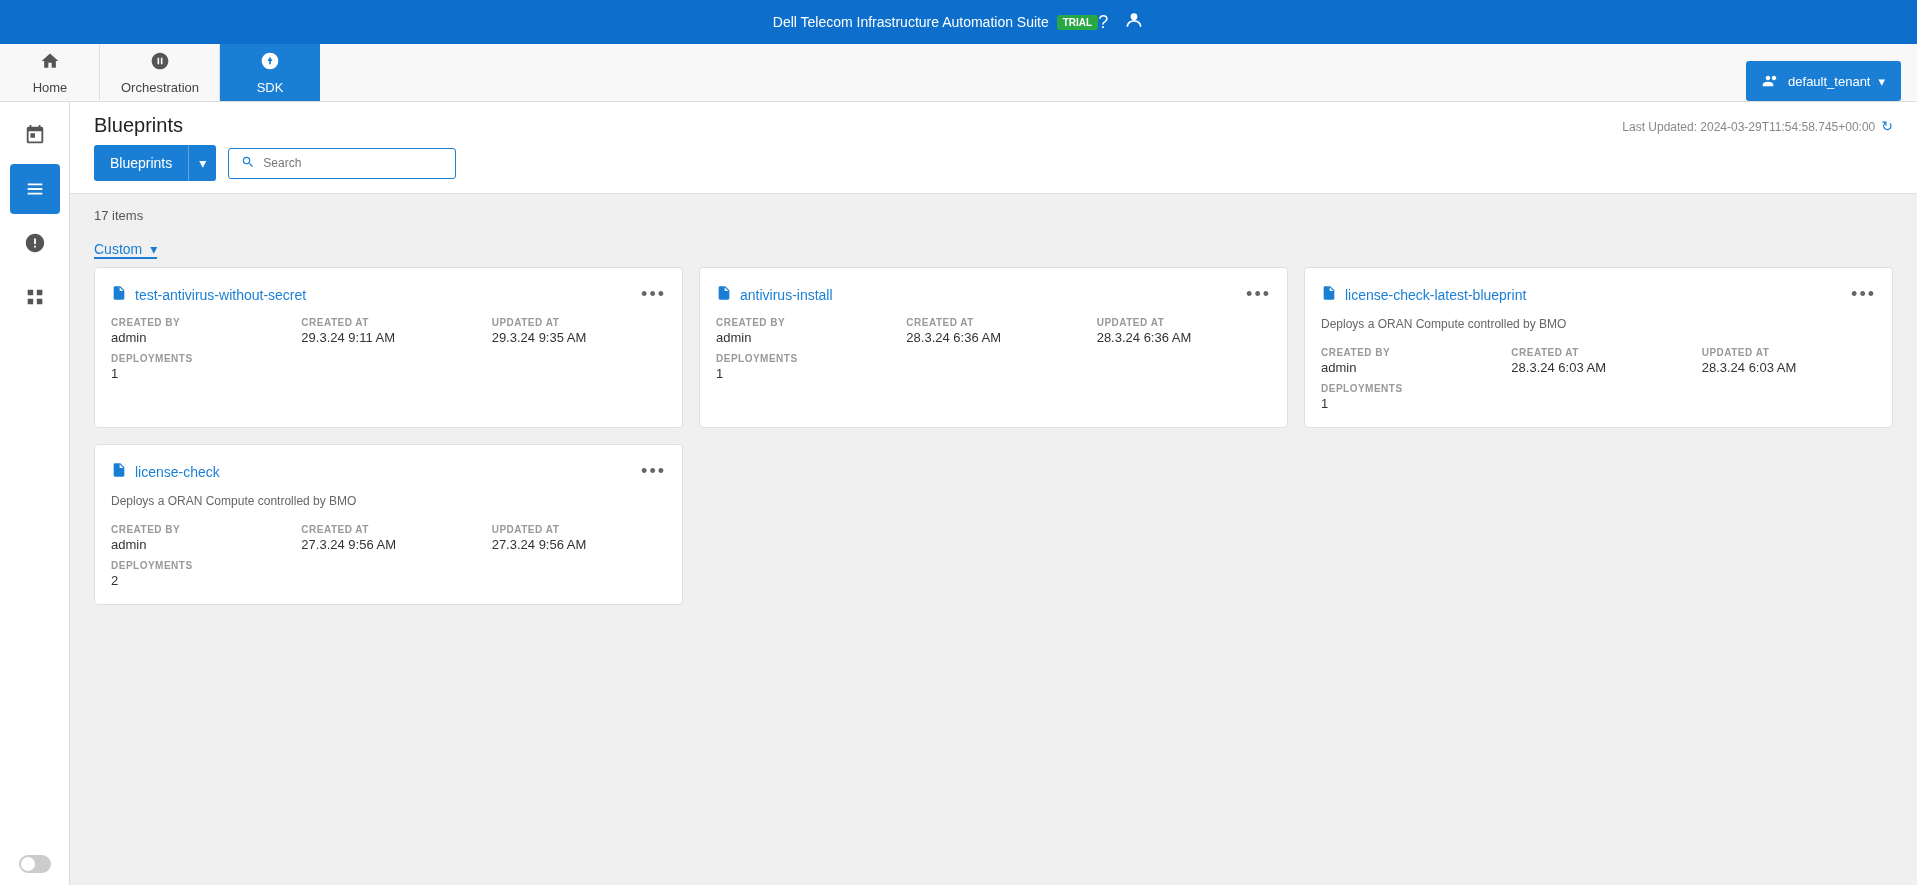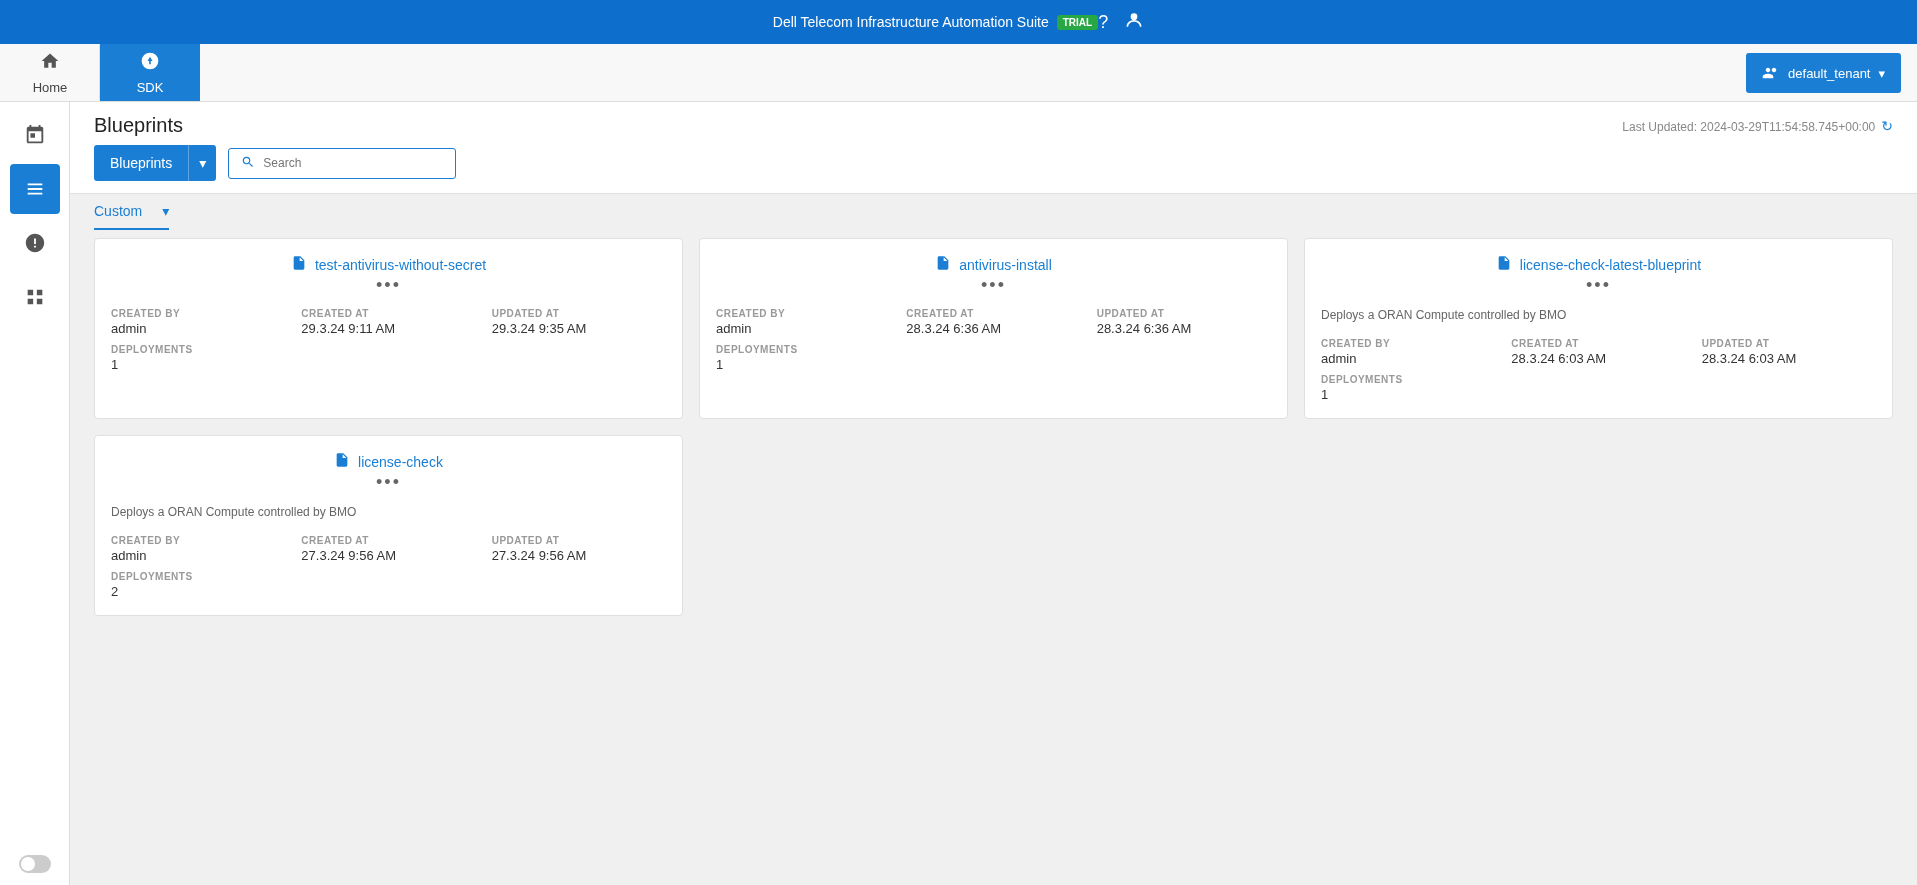--- a/index.html
+++ b/index.html
@@ -64,21 +64,20 @@
       display: flex;
       align-items: center;
       gap: 8px;
       background: #1a7fd4;
       color: #fff;
       border: none;
       padding: 8px 16px;
       cursor: pointer;
       font-size: 13px;
       height: 40px;
-      margin-bottom: 8px;
       margin-right: 16px;
       border-radius: 3px;
     }
 
     
     .main-layout { display: flex; height: calc(885px - 44px - 58px); }
 
     
     .sidebar {
       width: 70px;
@@ -188,27 +187,27 @@
     .items-count { font-size: 13px; color: #555; }
 
     
     .filter-bar {
       padding: 8px 24px;
       background: #f0f0f0;
     }
     .custom-filter {
       display: inline-flex;
       align-items: center;
-      gap: 20px;
+      gap: 8px;
       color: #1a7fd4;
       font-size: 14px;
       font-weight: 500;
       cursor: pointer;
       border-bottom: 2px solid #1a7fd4;
-      padding-bottom: 9px;
+      padding-bottom: 0;
     }
 
     
     .cards-container {
       padding: 0 24px 24px 24px;
       background: #f0f0f0;
     }
     .cards-row {
       display: grid;
       grid-template-columns: repeat(3, 1fr);
@@ -222,21 +221,20 @@
       border: 1px solid #e0e0e0;
       padding: 16px;
       position: relative;
       min-height: 160px;
     }
     .card-header {
       display: flex;
       align-items: center;
       justify-content: space-between;
       margin-bottom: 12px;
-      flex-direction: column;
     }
     .card-title {
       display: flex;
       align-items: center;
       gap: 8px;
       color: #1a7fd4;
       font-size: 14px;
       font-weight: 500;
       cursor: pointer;
     }
@@ -289,20 +287,28 @@
 
 <div class="secondary-nav">
   <div class="nav-tabs">
     <div class="nav-tab">
       <span class="nav-tab-icon">
         <svg width="20" height="20" viewBox="0 0 24 24" fill="#555">
             <path d="M10 20v-6h4v6h5v-8h3L12 3 2 12h3v8z"></path>
           </svg>
       </span>
       <span>Home</span>
+    </div>
+    <div class="nav-tab">
+      <span class="nav-tab-icon">
+        <svg width="20" height="20" viewBox="0 0 24 24" fill="#555">
+            <path d="M12 2C6.48 2 2 6.48 2 12s4.48 10 10 10 10-4.48 10-10S17.52 2 12 2zm-1 14H9V8h2v8zm4 0h-2V8h2v8z"></path>
+          </svg>
+      </span>
+      <span>Orchestration</span>
     </div>
     <div class="nav-tab active">
       <span class="nav-tab-icon">
         <svg width="20" height="20" viewBox="0 0 24 24" fill="white">
             <path d="M12 2a10 10 0 100 20A10 10 0 0012 2zm1 14h-2v-4H9l3-5 3 5h-2v4z"></path>
           </svg>
       </span>
       <span>SDK</span>
     </div>
   </div>
@@ -362,20 +368,23 @@
           <span class="search-icon">
             <svg width="14" height="14" viewBox="0 0 24 24" fill="#1a7fd4">
                 <path d="M15.5 14h-.79l-.28-.27A6.47 6.47 0 0016 9.5 6.5 6.5 0 109.5 16c1.61 0 3.09-.59 4.23-1.57l.27.28v.79l5 4.99L20.49 19l-4.99-5zm-6 0C7.01 14 5 11.99 5 9.5S7.01 5 9.5 5 14 7.01 14 9.5 11.99 14 9.5 14z"></path>
               </svg>
           </span>
           <input class="search-input" type="text" placeholder="Search" style="">
         </div>
       </div>
     </div>
 
+    <div class="items-count-bar">
+      <span class="items-count">17 items</span>
+    </div>
 
     <div class="filter-bar">
       <div class="custom-filter">
         <span>Custom</span>
         <span>▾</span>
       </div>
     </div>
 
     <div class="cards-container">
 

